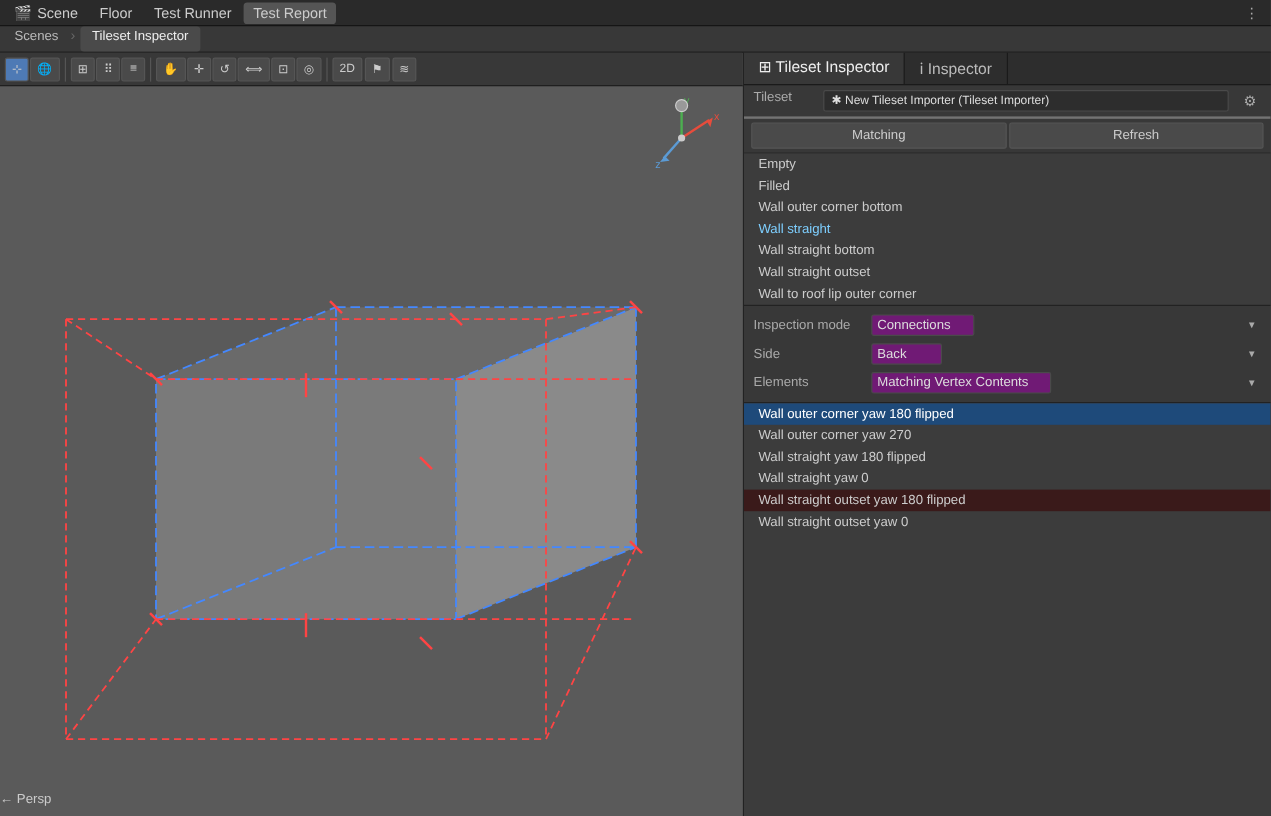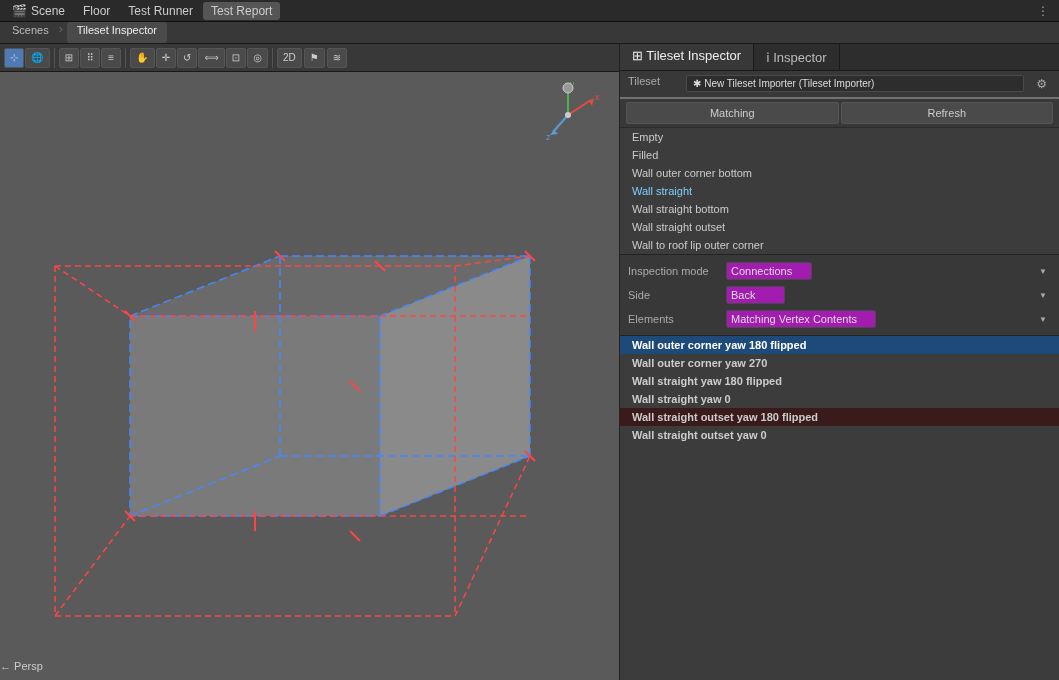--- a/index.html
+++ b/index.html
@@ -245,21 +245,21 @@
       padding: 3px 8px;
       gap: 8px;
     }
     .prop-label {
       color: #aaa;
       font-size: 11px;
       min-width: 90px;
     }
     .prop-select {
       flex: 1;
-      background: #a21caf;
+      background: #701a75;
       border: 1px solid #4a4a4a;
       color: #ddd;
       padding: 2px 4px;
       font-size: 11px;
       border-radius: 2px;
       cursor: pointer;
       appearance: none;
       -webkit-appearance: none;
       padding-right: 18px;
       position: relative;
@@ -277,21 +277,20 @@
       color: #aaa;
       font-size: 8px;
       pointer-events: none;
     }
 
     
     .results-list {
       flex: 1;
       overflow-y: auto;
       background: #3c3c3c;
-      font-weight: bold;
     }
     .result-item {
       padding: 3px 12px;
       color: #ccc;
       font-size: 11px;
       cursor: pointer;
     }
     .result-item.selected-blue {
       background: #1e4a7a;
       color: #fff;

